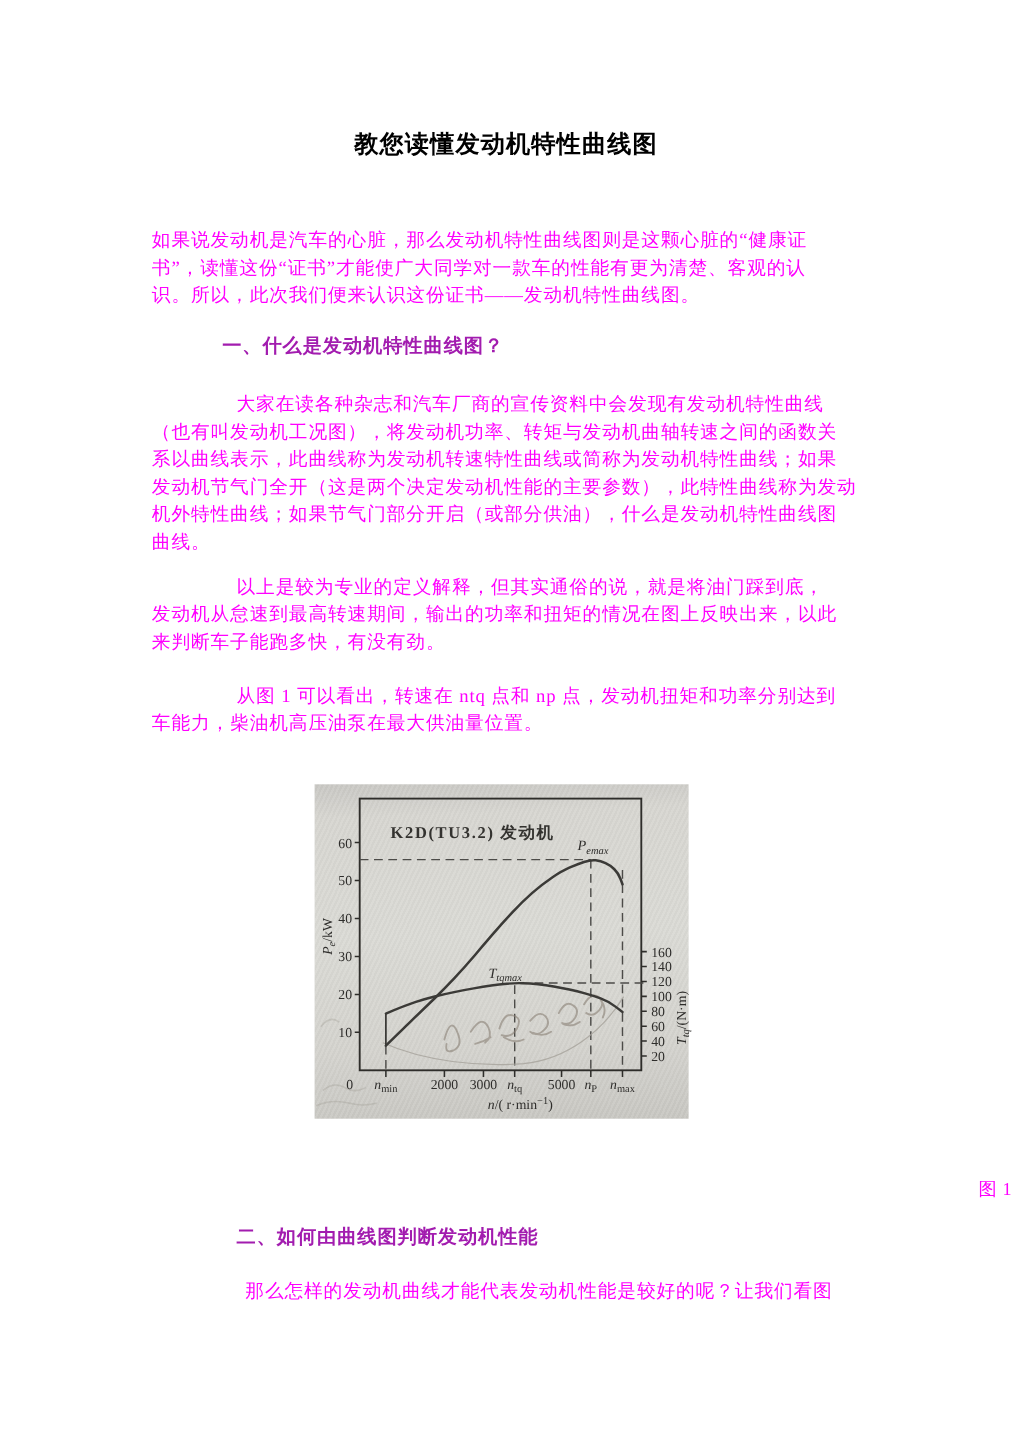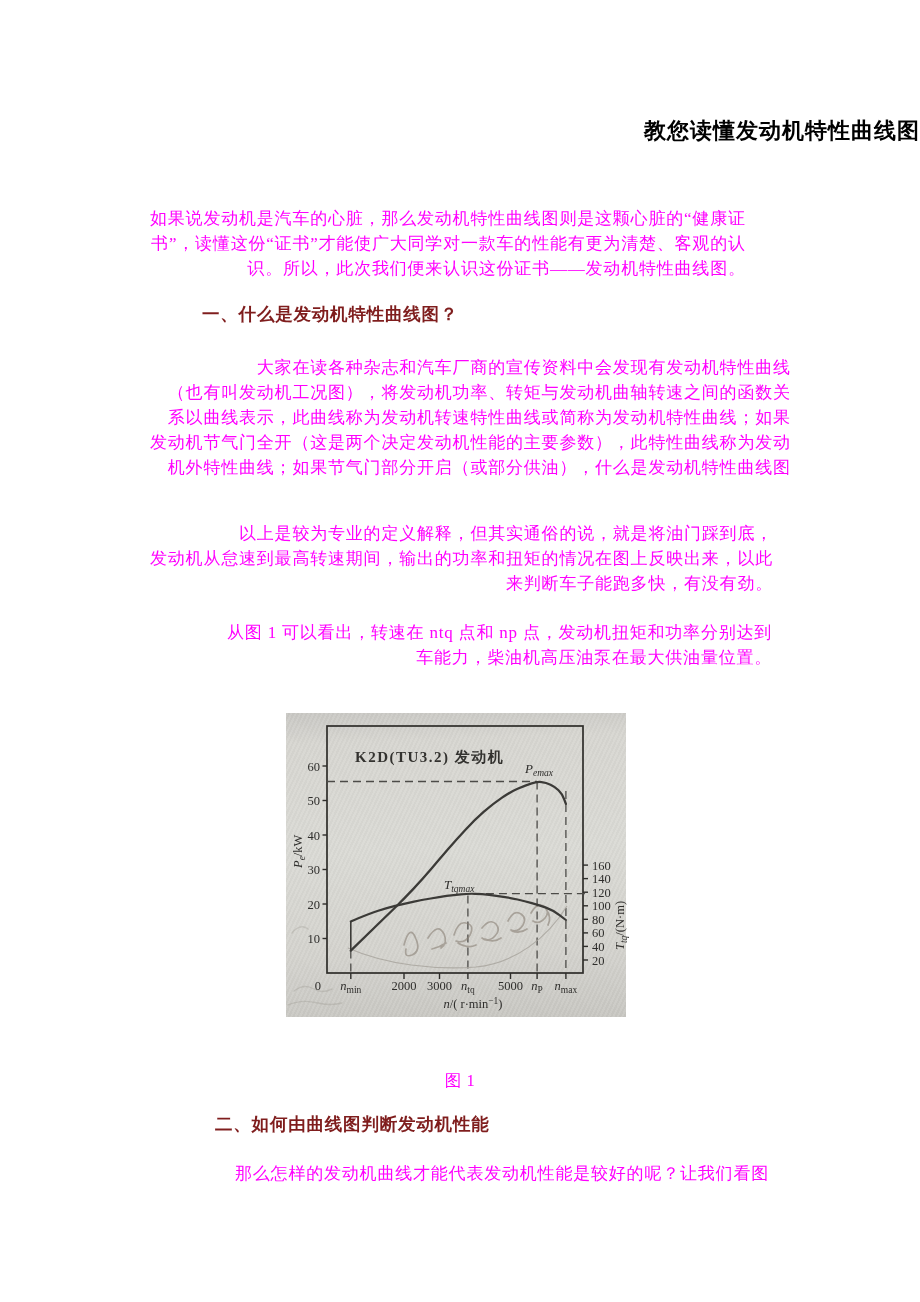--- a/index.html
+++ b/index.html
@@ -1,33 +1,33 @@
 <!DOCTYPE html>
 <html><head>
 <meta charset="utf-8">
 <style>
   html,body{margin:0;padding:0;background:#ffffff;}
   .page{
     position:relative;width:920px;height:1302px;background:#ffffff;overflow:hidden;
     font-family:"Liberation Serif","DejaVu Serif",serif;
   }
   .doc-title{
-    position:absolute;top:116px;left:0;width:920px;text-align:right;
+    position:absolute;top:116px;left:0;width:920px;text-align:center;
     font-size:22px;font-weight:bold;color:#000;letter-spacing:1px;margin:0;
   }
-  .para{position:absolute;left:150px;color:#ff00ff;font-size:17px;letter-spacing:0.8px;text-align:right;}
+  .para{position:absolute;left:138px;color:#ff00ff;font-size:17px;letter-spacing:0.8px;}
   .para .ln{height:25px;line-height:25px;white-space:pre;}
   .ind77 .ln:first-child{padding-left:77px;}
   .ind85 .ln:first-child{padding-left:85px;}
   .heading{
-    position:absolute;color:#7f1d1d;font-size:17.5px;font-weight:bold;
+    position:absolute;color:#a21caf;font-size:17.5px;font-weight:bold;
     letter-spacing:0.8px;white-space:pre;margin:0;line-height:20px;
   }
   .fig-caption{
-    position:absolute;top:1070px;left:0;width:920px;text-align:center;
+    position:absolute;top:1070px;left:0;width:920px;text-align:right;
     color:#ff00ff;font-size:16.5px;letter-spacing:0.5px;
   }
   .figure{
     position:absolute;left:286px;top:713px;width:340px;height:304px;
     background:
       repeating-linear-gradient(115deg, rgba(255,255,255,0.05) 0 2px, rgba(0,0,0,0.02) 2px 4px),
       linear-gradient(178deg,#c9c8c4 0%,#d7d6d1 10%,#dadad5 45%,#d4d3ce 78%,#c8c7c2 100%);
   }
   .figure svg{display:block;}
   
@@ -51,20 +51,21 @@
   </div>
 
   <h2 class="heading" style="top:304px;left:202px">一、什么是发动机特性曲线图？</h2>
 
   <div class="para ind77" style="top:355px">
     <div class="ln">大家在读各种杂志和汽车厂商的宣传资料中会发现有发动机特性曲线</div>
     <div class="ln">（也有叫发动机工况图），将发动机功率、转矩与发动机曲轴转速之间的函数关</div>
     <div class="ln">系以曲线表示，此曲线称为发动机转速特性曲线或简称为发动机特性曲线；如果</div>
     <div class="ln">发动机节气门全开（这是两个决定发动机性能的主要参数），此特性曲线称为发动</div>
     <div class="ln">机外特性曲线；如果节气门部分开启（或部分供油），什么是发动机特性曲线图</div>
+    <div class="ln">曲线。</div>
   </div>
 
   <div class="para ind77" style="top:521px">
     <div class="ln">以上是较为专业的定义解释，但其实通俗的说，就是将油门踩到底，</div>
     <div class="ln">发动机从怠速到最高转速期间，输出的功率和扭矩的情况在图上反映出来，以此</div>
     <div class="ln">来判断车子能跑多快，有没有劲。</div>
   </div>
 
   <div class="para ind77" style="top:620px">
     <div class="ln">从图 1 可以看出，转速在 ntq 点和 np 点，发动机扭矩和功率分别达到</div>

